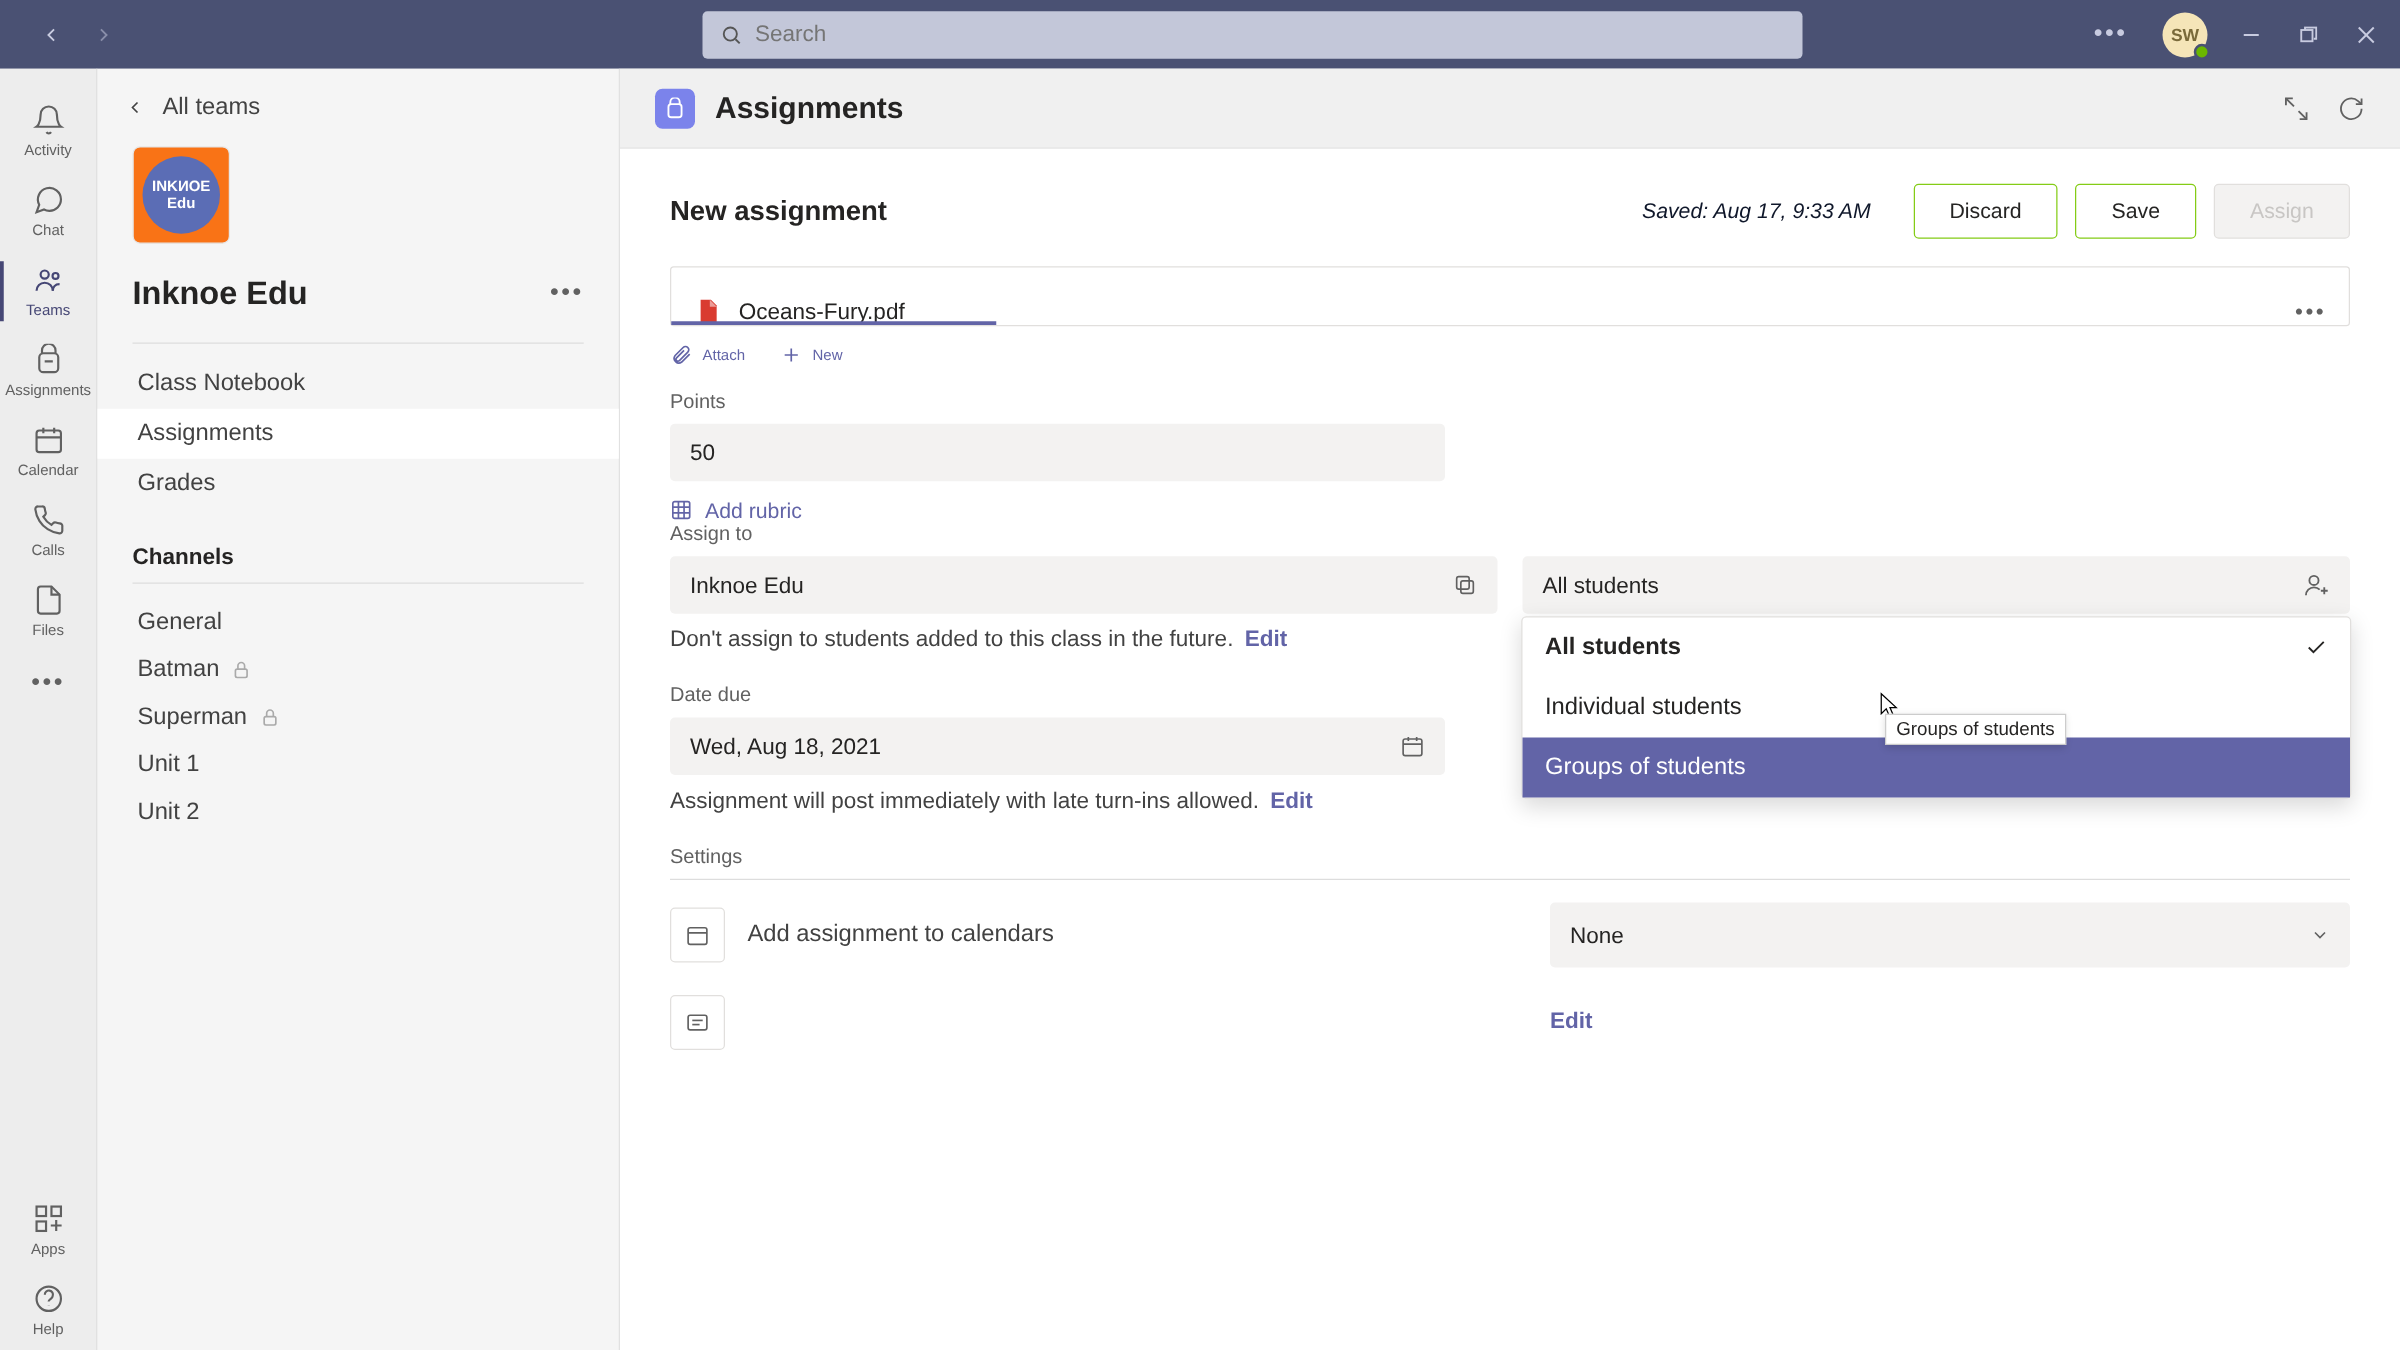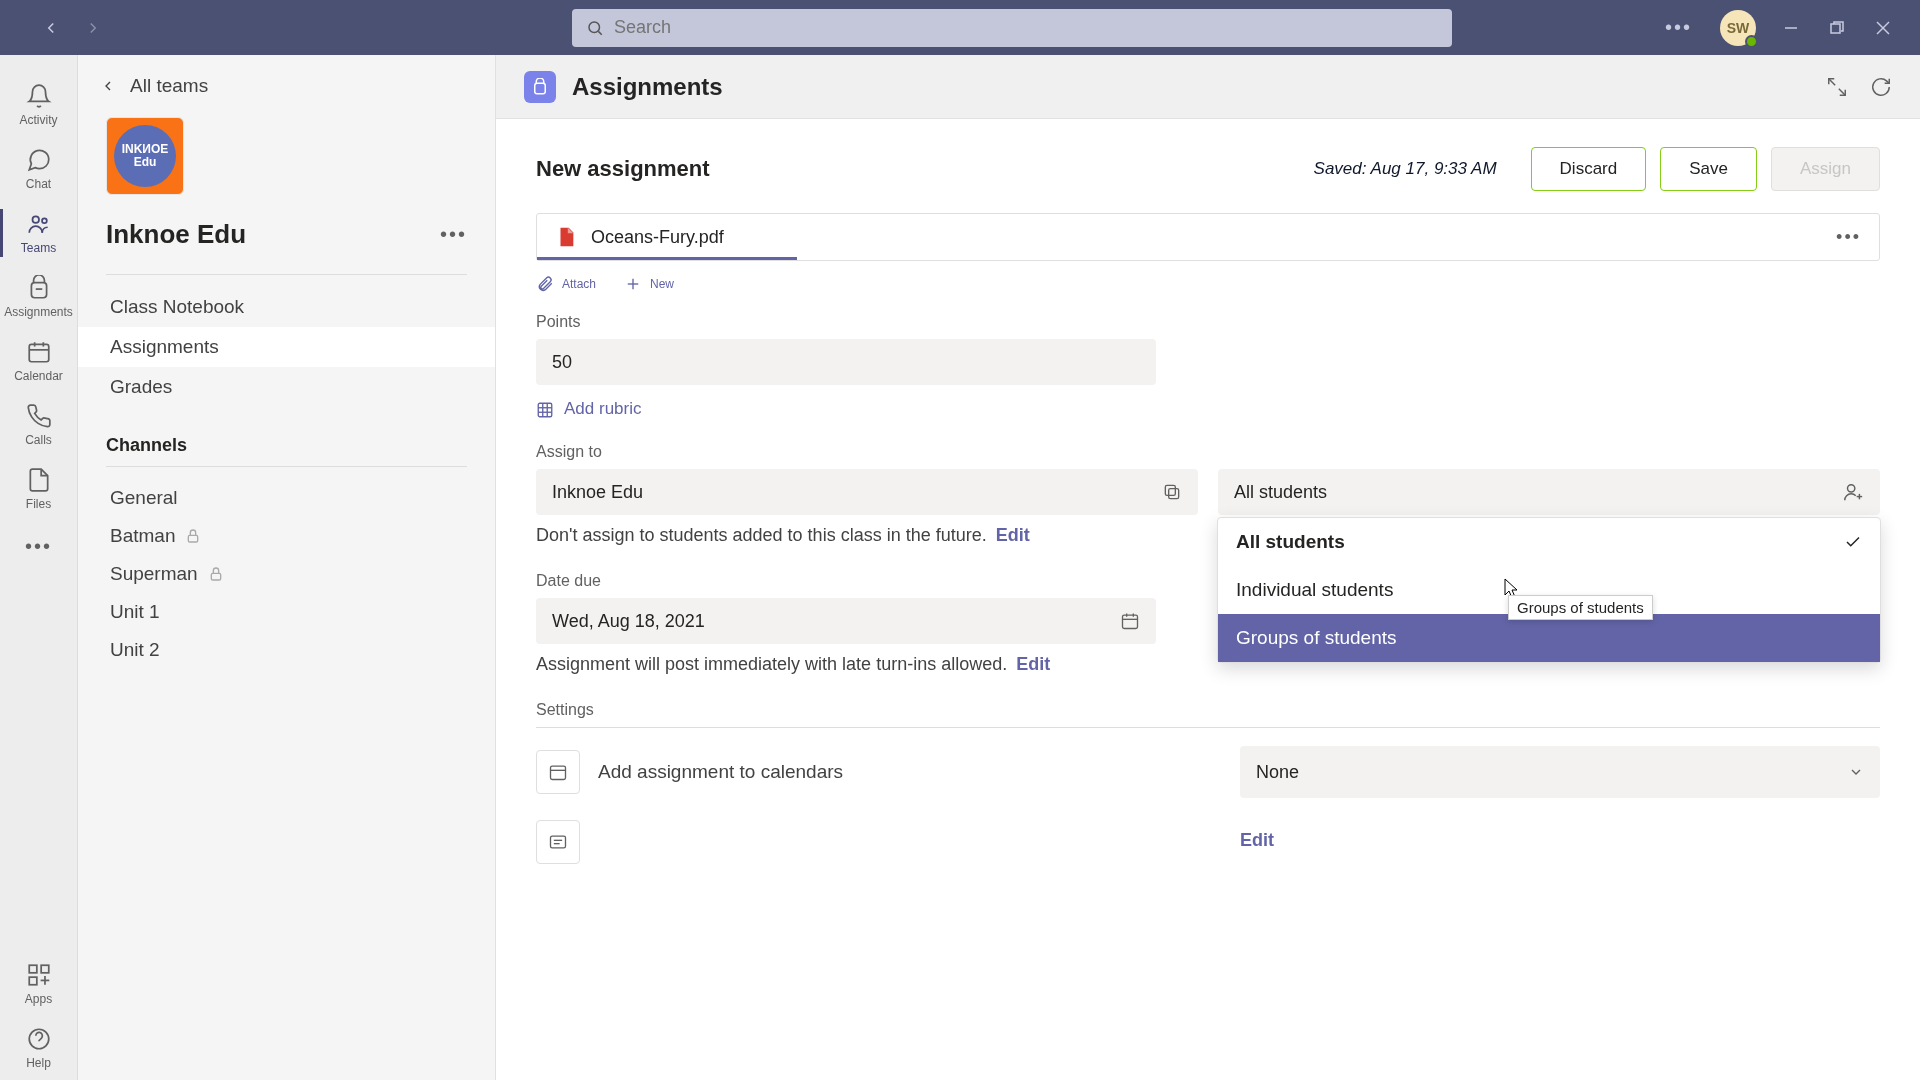--- a/index.html
+++ b/index.html
@@ -1,19 +1,19 @@
 <!DOCTYPE html>
 <html><head>
 <meta charset="utf-8">
 <style>
 * { margin: 0; padding: 0; box-sizing: border-box; font-family: "Segoe UI", -apple-system, sans-serif; }
 html, body { width: 1920px; height: 1080px; overflow: hidden; background: #f5f5f5; }
 
 
-.titlebar { height: 55px; background: #4a5173; display: flex; align-items: center; padding: 0 30px; }
+.titlebar { height: 55px; background: #4a5173; display: flex; align-items: center; padding: 0 20px; }
 .nav-arrows { display: flex; gap: 24px; margin-left: 12px; }
 .nav-arrow { width: 18px; height: 18px; color: #c8cbe0; cursor: pointer; }
 .search-box { margin-left: 470px; width: 880px; height: 38px; background: #c3c7d9; border-radius: 4px; display: flex; align-items: center; padding: 0 14px; gap: 10px; }
 .search-box input { border: none; background: transparent; font-size: 18px; color: #555; outline: none; flex: 1; }
 .titlebar-right { margin-left: auto; display: flex; align-items: center; gap: 28px; }
 .more-dots { color: #c8cbe0; font-size: 20px; letter-spacing: 2px; cursor: pointer; }
 .avatar { width: 36px; height: 36px; border-radius: 50%; background: #f5e5b8; display: flex; align-items: center; justify-content: center; font-size: 14px; font-weight: 600; color: #7a6a3a; position: relative; }
 .presence { position: absolute; bottom: -2px; right: -2px; width: 13px; height: 13px; border-radius: 50%; background: #6bb700; border: 2px solid #4a5173; }
 .win-controls { display: flex; gap: 32px; color: #c8cbe0; }
 .win-btn { cursor: pointer; }
@@ -54,33 +54,33 @@
 .mh-btn { cursor: pointer; }
 
 
 .content { flex: 1; background: #fff; padding: 28px 40px; overflow: auto; }
 .content-top { display: flex; align-items: center; margin-bottom: 22px; }
 .page-title { font-size: 22px; font-weight: 700; color: #252423; }
 .saved-text { margin-left: auto; font-style: italic; color: #0f172a; font-size: 17px; margin-right: 20px; }
 .btn { height: 44px; padding: 0 28px; border: 1px solid #84cc16; background: #fff; border-radius: 4px; font-size: 17px; color: #252423; cursor: pointer; margin-left: 14px; }
 .btn.disabled { color: #c8c6c4; border-color: #e1dfdd; background: #f3f2f1; cursor: default; }
 
-.attachment-card { border: 1px solid #e1dfdd; border-radius: 3px; display: flex; align-items: flex-end; padding: 12px 18px; height: 48px; position: relative; margin-bottom: 0; }
+.attachment-card { border: 1px solid #e1dfdd; border-radius: 3px; display: flex; align-items: flex-end; padding: 0 18px; height: 48px; position: relative; margin-bottom: 0; }
 .pdf-ico { width: 22px; height: 22px; margin-right: 14px; }
 .att-name { font-size: 18px; color: #252423; }
 .att-more { margin-left: auto; font-size: 18px; color: #616161; letter-spacing: 2px; cursor: pointer; }
 .att-progress { position: absolute; bottom: 0; left: 0; width: 260px; height: 3px; background: #6264a7; }
 
 .attach-row { display: flex; gap: 28px; margin-top: 14px; margin-bottom: 20px; }
 .link-btn { display: flex; align-items: center; gap: 8px; color: #6264a7; font-size: 12px; cursor: pointer; }
 
 .field-label { font-size: 16px; color: #616161; margin-bottom: 8px; }
 .input-box { height: 46px; background: #f3f2f1; border: none; border-radius: 4px; padding: 0 16px; font-size: 18px; color: #252423; outline: none; }
 .points-row .input-box { width: 620px; }
-.rubric-link { display: flex; align-items: flex-end; gap: 10px; color: #6264a7; font-size: 17px; margin-top: 14px; cursor: pointer; margin-bottom: 24px; }
+.rubric-link { display: flex; align-items: flex-start; gap: 10px; color: #6264a7; font-size: 17px; margin-top: 14px; cursor: pointer; }
 
 .assign-row { display: flex; gap: 20px; margin-bottom: 10px; }
 .select-like { flex: 1; height: 46px; background: #f3f2f1; border-radius: 4px; display: flex; align-items: center; padding: 0 16px; font-size: 18px; color: #252423; position: relative; }
 .select-like .end-icon { margin-left: auto; }
 
 .hint { font-size: 18px; color: #424242; margin-bottom: 26px; }
 .hint .edit-link { color: #6264a7; font-weight: 600; cursor: pointer; margin-left: 4px; }
 
 .dropdown { position: absolute; top: 48px; left: -1px; right: -1px; background: #fff; border: 1px solid #e1dfdd; border-radius: 4px; box-shadow: 0 6px 18px rgba(0,0,0,0.15); z-index: 50; }
 .dd-item { padding: 13px 18px; font-size: 19px; color: #252423; cursor: pointer; display: flex; align-items: center; }

